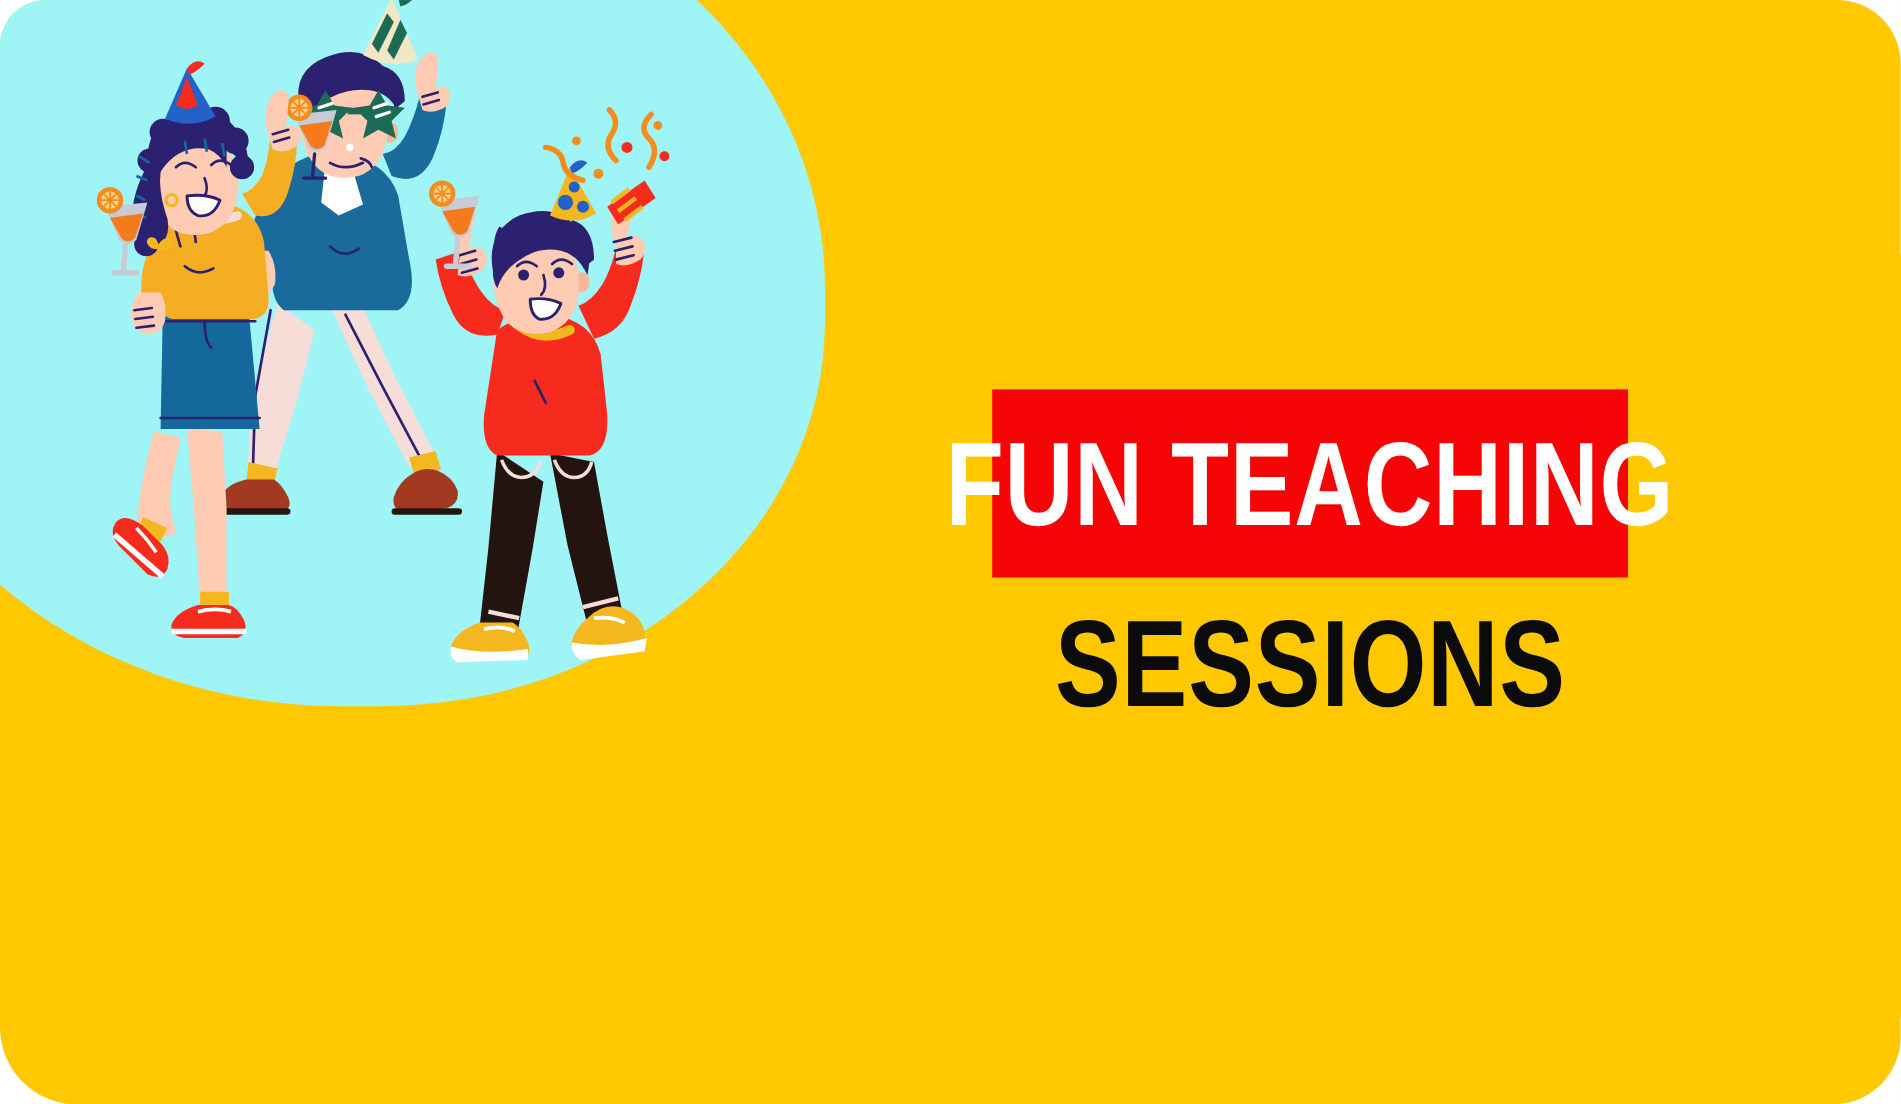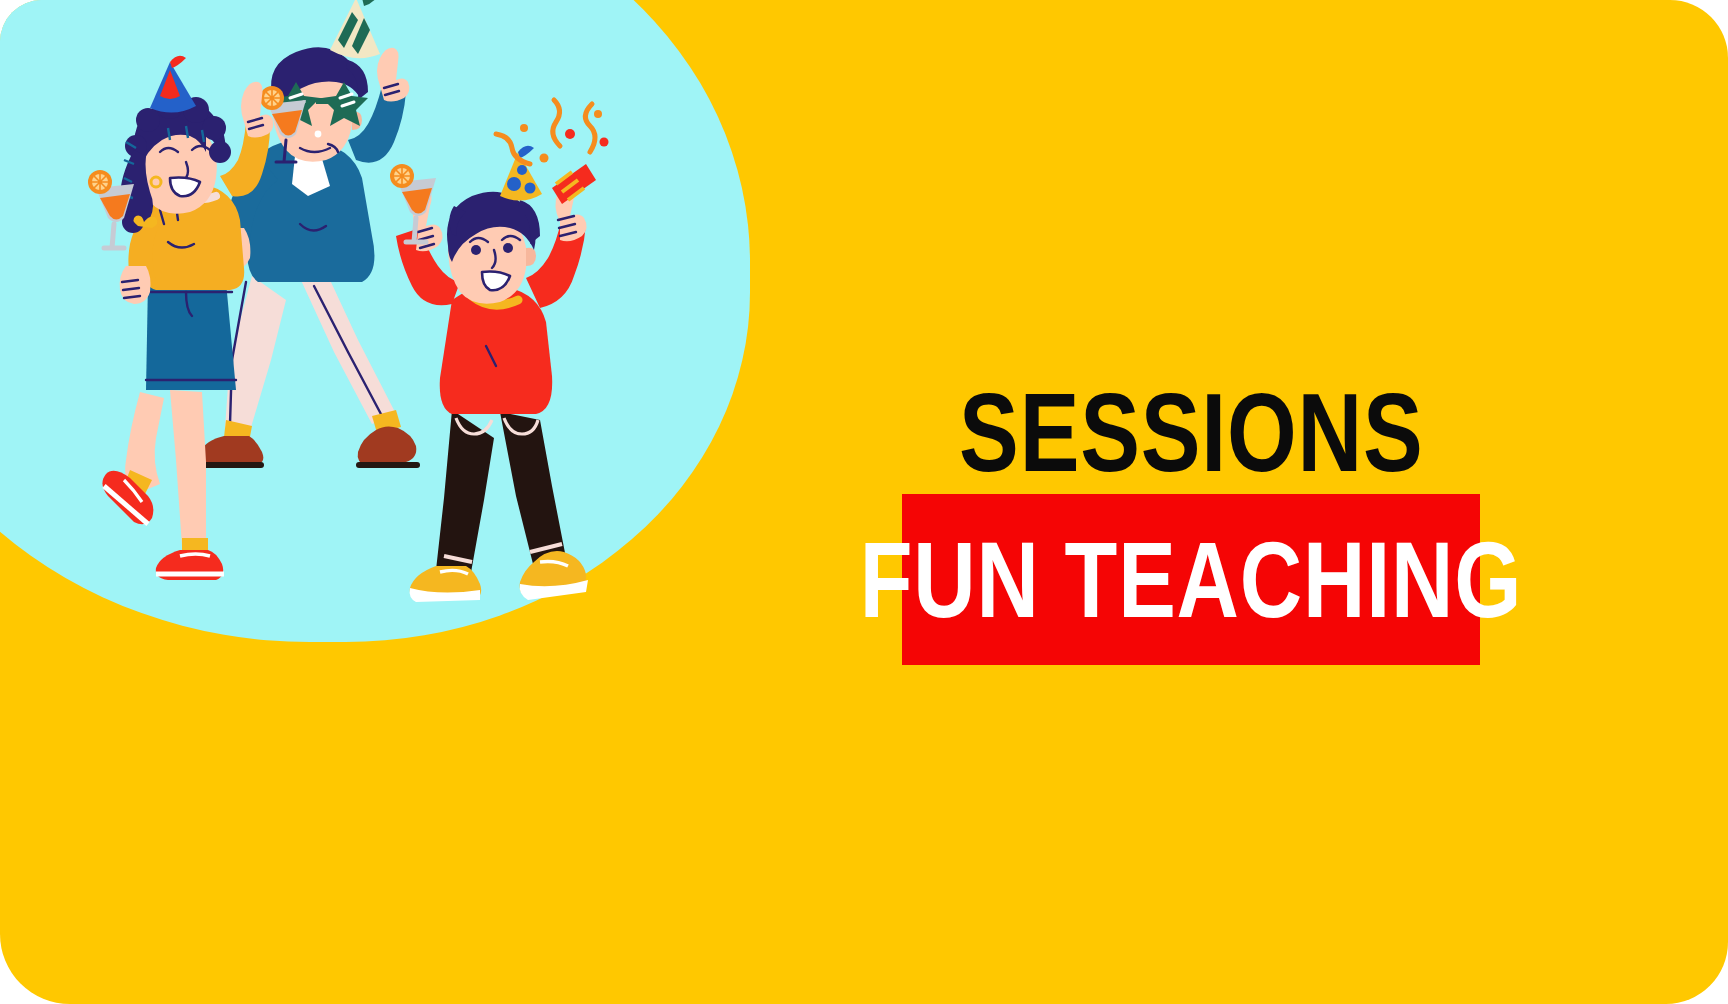--- a/index.html
+++ b/index.html
@@ -314,21 +314,21 @@
         <circle cx="570" cy="134" r="5" fill="#F52B1E"></circle>
         <circle cx="604" cy="142" r="4.5" fill="#F52B1E"></circle>
         <circle cx="544" cy="158" r="4.5" fill="#F58C1E"></circle>
         <circle cx="524" cy="128" r="4" fill="#F58C1E"></circle>
         <circle cx="598" cy="114" r="4" fill="#F58C1E"></circle>
       </g>
     </svg>
   </div>
 
   <div id="headline-block">
+    <div id="title-banner">
+      <span id="title-line-1">FUN TEACHING</span>
+    </div>
     <div id="title-line-2-wrap">
       <span id="title-line-2">SESSIONS</span>
     </div>
-    <div id="title-banner">
-      <span id="title-line-1">FUN TEACHING</span>
-    </div>
   </div>
 
 </div>
 
 </body></html>

